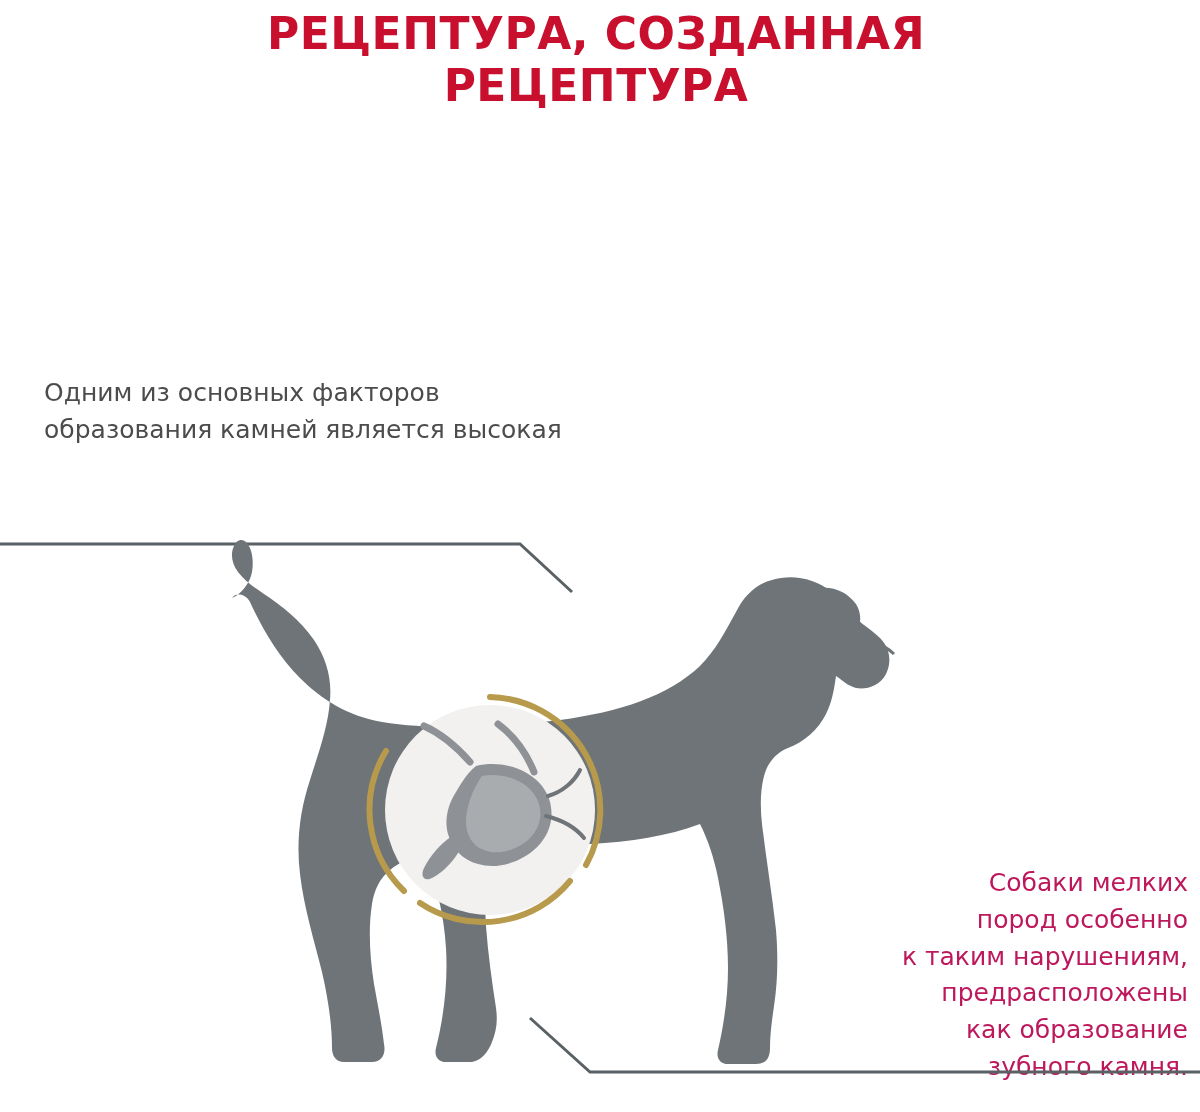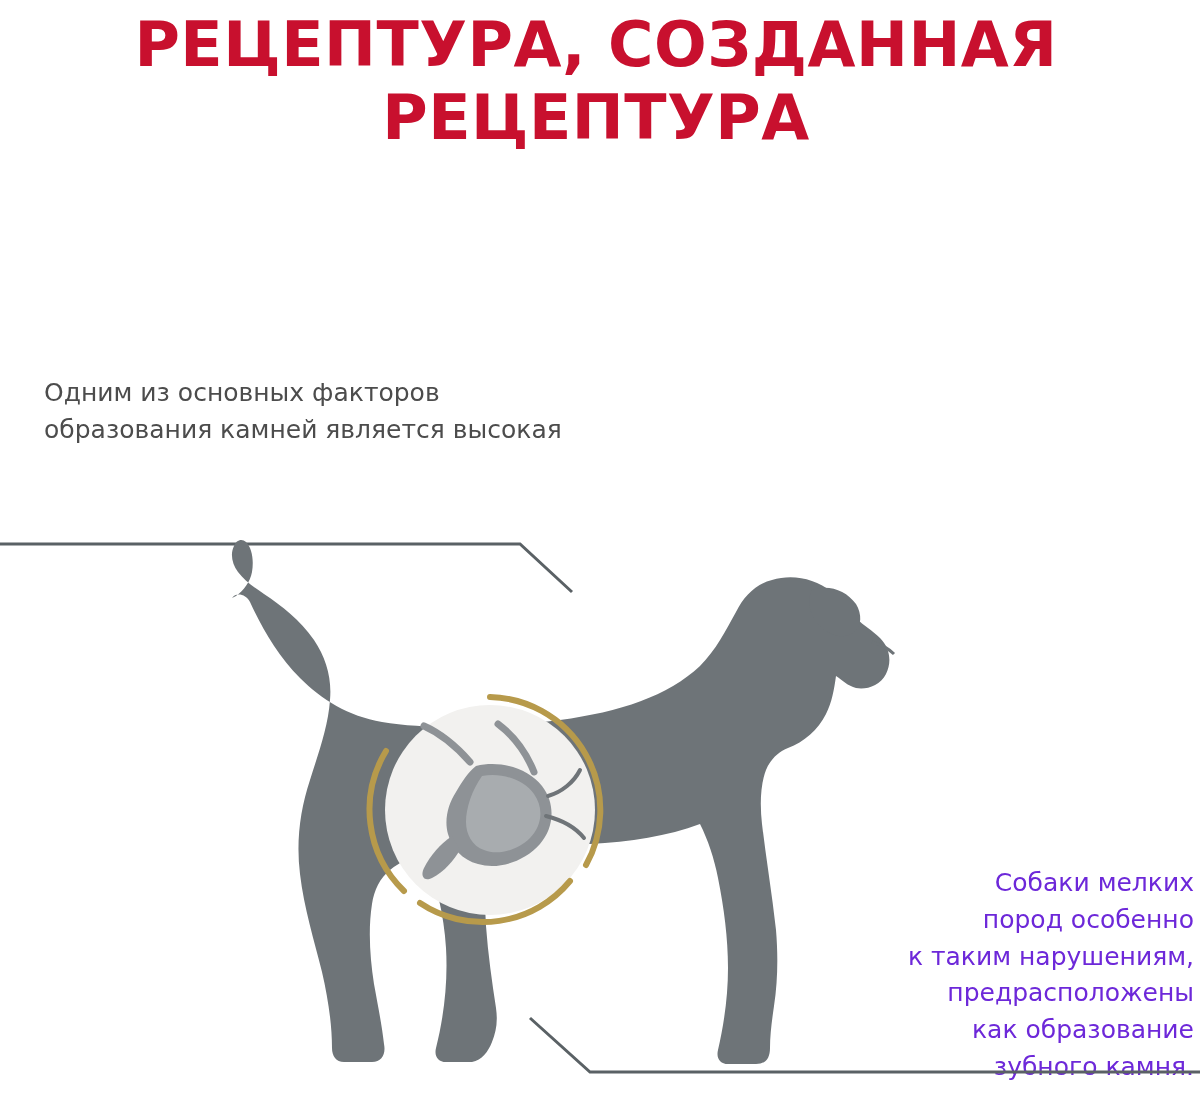--- a/index.html
+++ b/index.html
@@ -18,21 +18,21 @@
 
   
   .headline {
     position: absolute;
     top: 8px;
     left: 0;
     width: 1192px;
     text-align: center;
     color: #c8102e;
     font-weight: bold;
-    font-size: 62px;
+    font-size: 44px;
     line-height: 1.18;
     letter-spacing: 0.5px;
     font-family: "DejaVu Sans", "Liberation Sans", sans-serif;
   }
   .headline .hl-line {
     display: block;
     white-space: nowrap;
   }
 
   
@@ -44,26 +44,26 @@
     font-size: 25px;
     line-height: 1.47;
     color: #4c4c4c;
   }
   .left-text .tx-line { display: block; margin-left: 40px; }
 
   
   .right-text {
     position: absolute;
     top: 865px;
-    right: 6px;
+    right: 12px;
     width: 420px;
     text-align: right;
     font-size: 25px;
     line-height: 1.47;
-    color: #6d28d9;
+    color: #be185d;
   }
   .right-text .tx-line { display: block; }
 
   
   .illustration {
     position: absolute;
     top: 520px;
     left: 0;
     width: 1200px;
     height: 592px;

